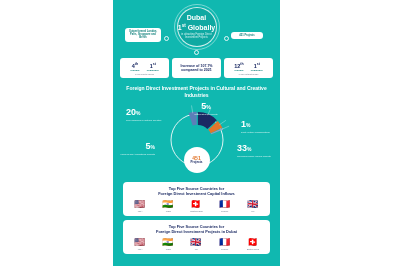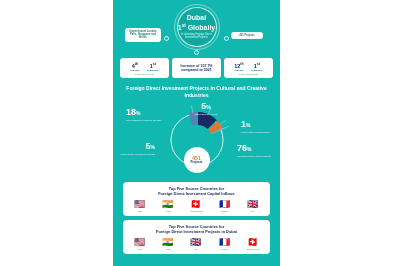--- a/index.html
+++ b/index.html
@@ -202,33 +202,33 @@
             <path d="M 45.77626944391376 11.332414803931282 L 44.52479372359191 3.4309080791701803"></path>
           </g>
       </svg>
 
       <div class="center-bub">
         <span class="center-num">451</span>
         <span class="center-lbl">Projects</span>
       </div>
 
       <div class="cl cl-13">
-        <span class="pct"><span>18</span><span class="sm">%</span></span>
+        <span class="pct"><span>20</span><span class="sm">%</span></span>
         <span class="cap">New Channels of Cultural Creation</span>
       </div>
       <div class="cl cl-5a">
         <span class="pct"><span>5</span><span class="sm">%</span></span>
         <span class="cap">Reinvestment Projects</span>
       </div>
       <div class="cl cl-1">
         <span class="pct"><span>1</span><span class="sm">%</span></span>
         <span class="cap">Joint Venture Collaborations</span>
       </div>
       <div class="cl cl-76">
-        <span class="pct"><span>76</span><span class="sm">%</span></span>
+        <span class="pct"><span>33</span><span class="sm">%</span></span>
         <span class="cap">Greenfield wholly owned projects</span>
       </div>
       <div class="cl cl-5b">
         <span class="pct"><span>5</span><span class="sm">%</span></span>
         <span class="cap">Mergers and Acquisitions Projects</span>
       </div>
     </div>
 
     <div class="cpanel">
       <div class="cpanel-title">

